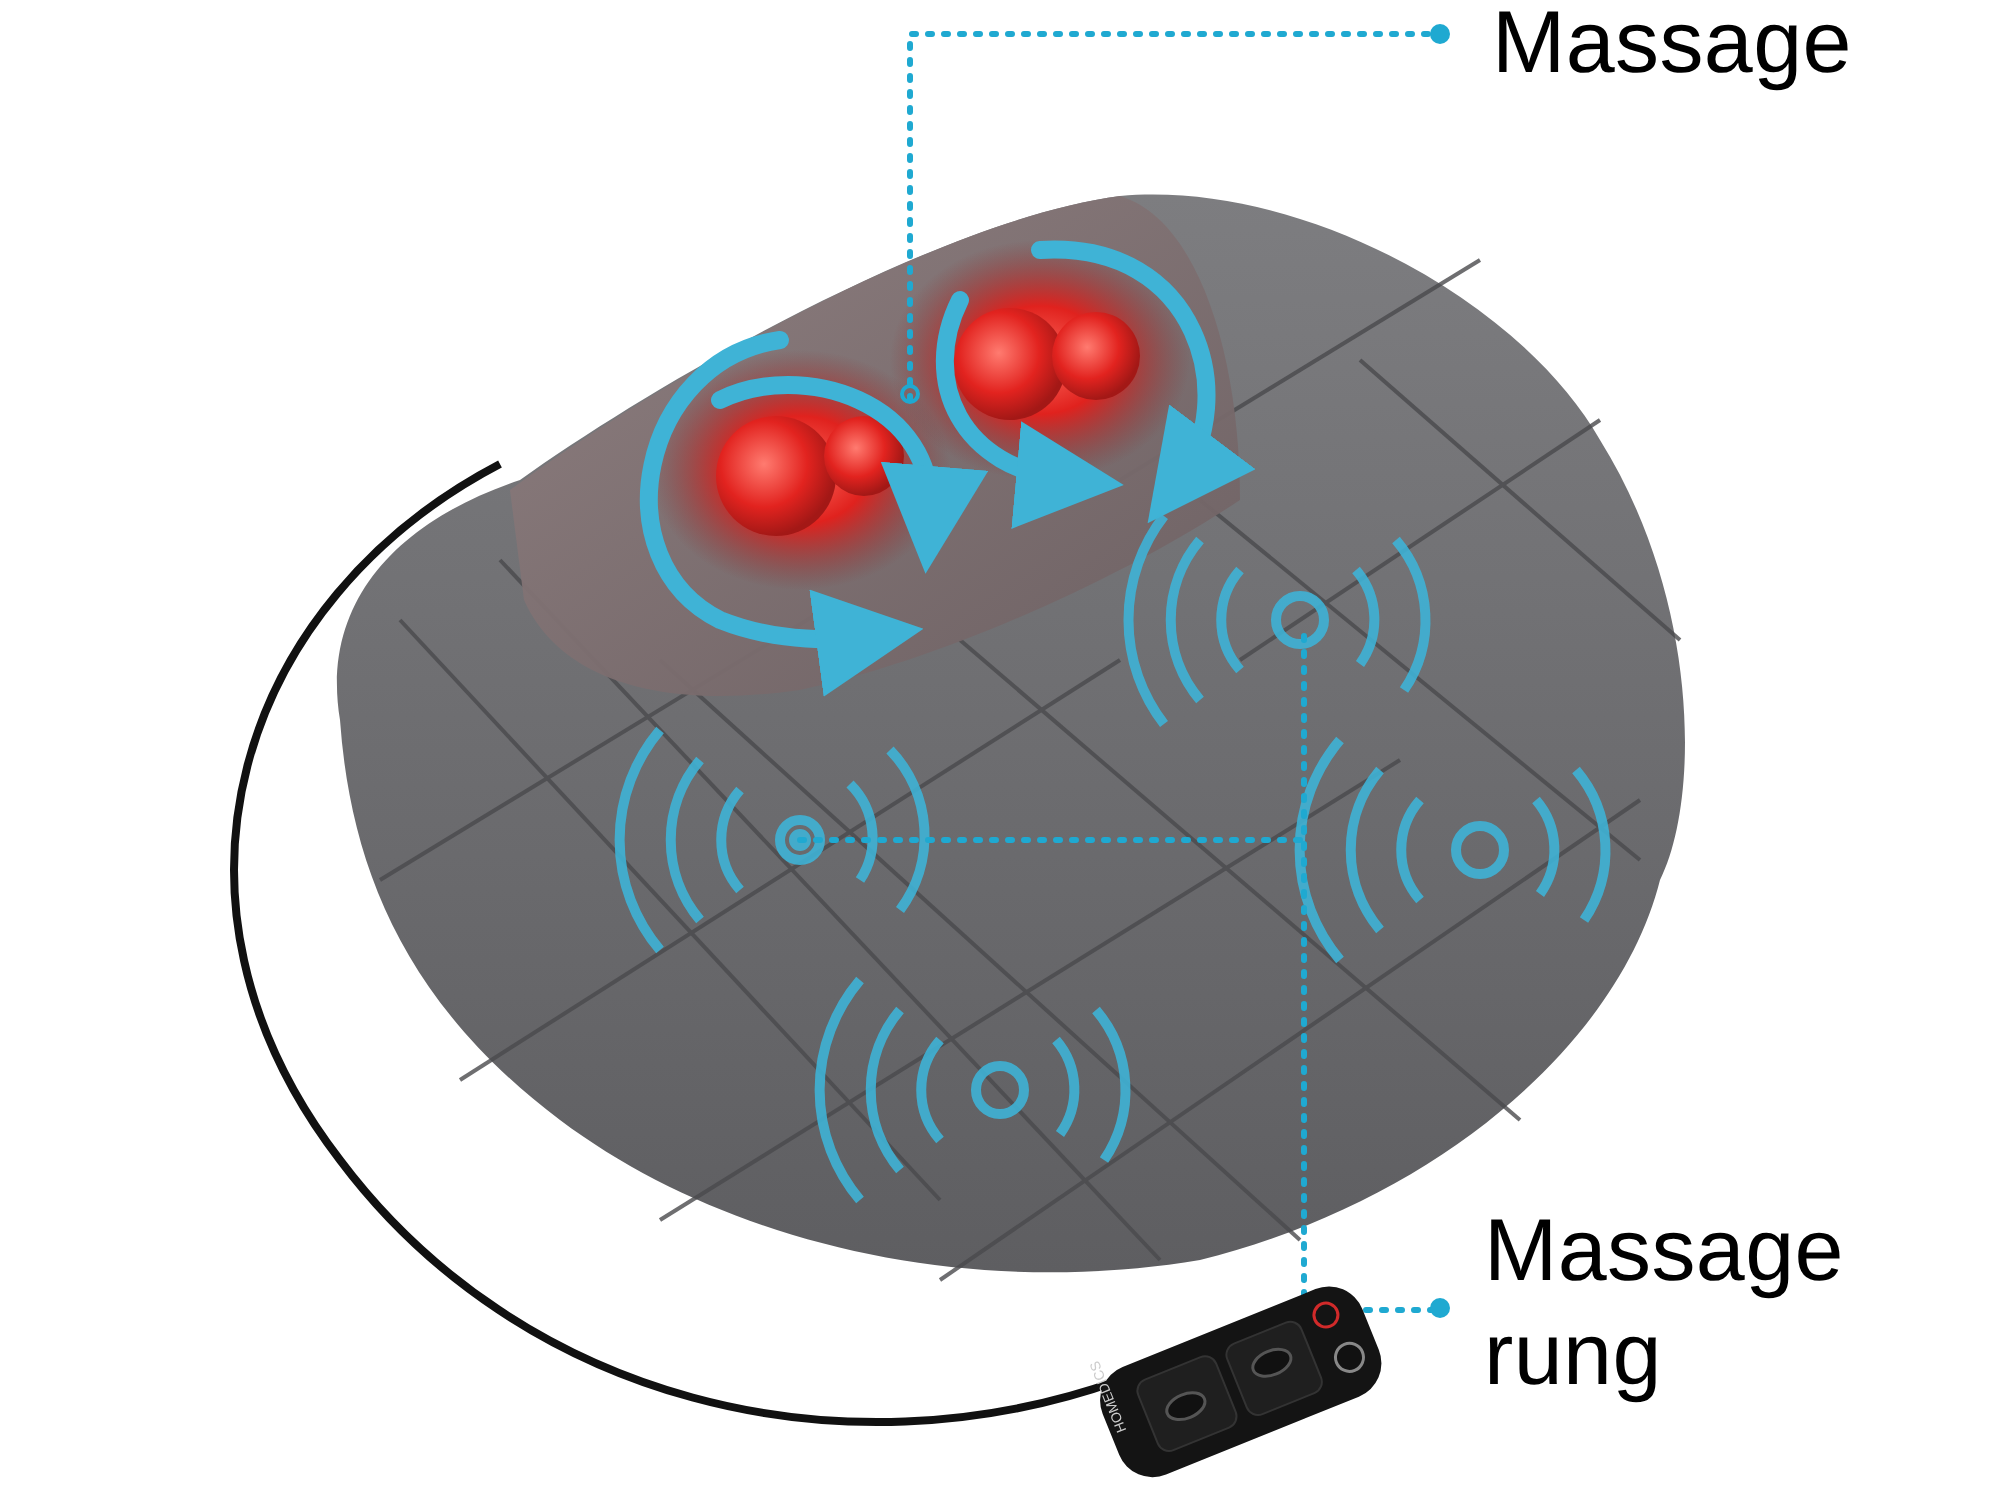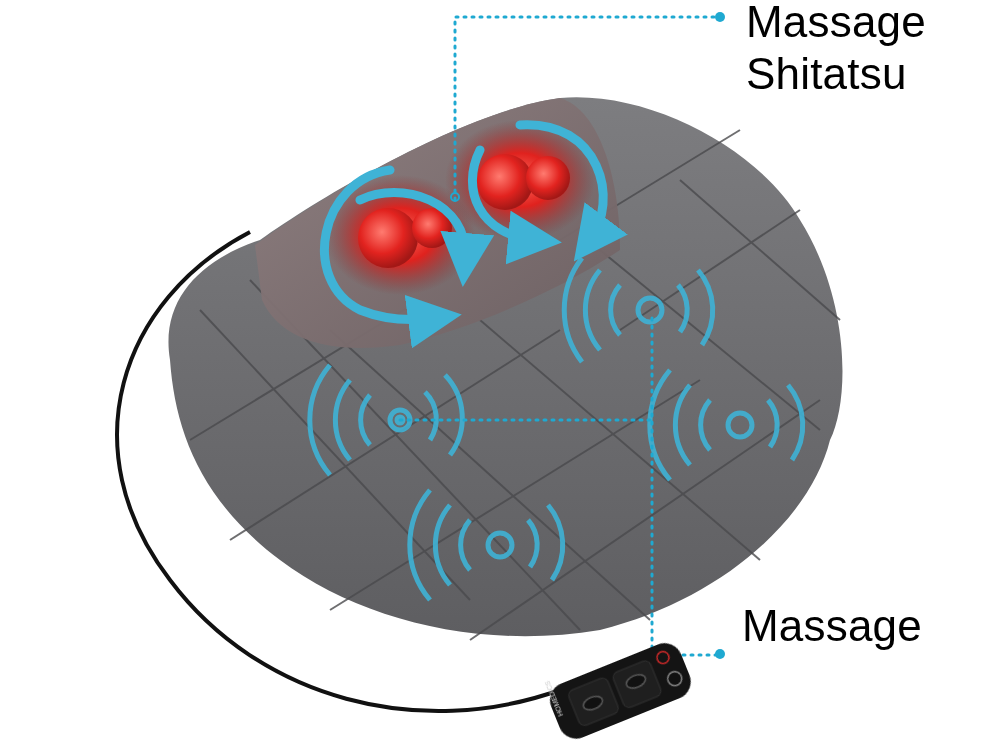--- a/index.html
+++ b/index.html
@@ -132,19 +132,19 @@
       <ellipse cx="-30" cy="2" rx="10" ry="6" fill="#111" stroke="#555" stroke-width="1.5"></ellipse>
       <ellipse cx="18" cy="-2" rx="10" ry="6" fill="#111" stroke="#555" stroke-width="1.5"></ellipse>
       <circle cx="55" cy="10" r="7" fill="#111" stroke="#888" stroke-width="1.5"></circle>
       <circle cx="52" cy="-14" r="6" fill="none" stroke="#d12a2a" stroke-width="1.5"></circle>
       <text x="-62" y="2" fill="#cccccc" font-size="7" font-family="Liberation Sans, sans-serif" transform="rotate(-90,-62,2)">HOMEDICS</text>
     </g>
   </svg>
 
   <div class="label label-top">
     <span>Massage</span>
-    <span>Shitatsu</span>
   </div>
 
   <div class="label label-bottom">
     <span>Massage</span>
+    <span>rung</span>
   </div>
 </div>
 
 </body></html>

